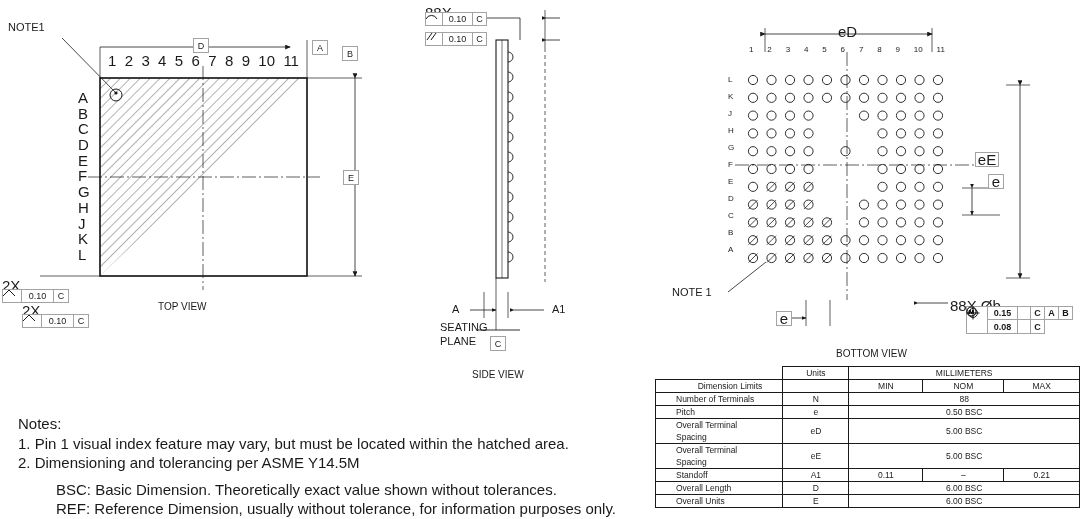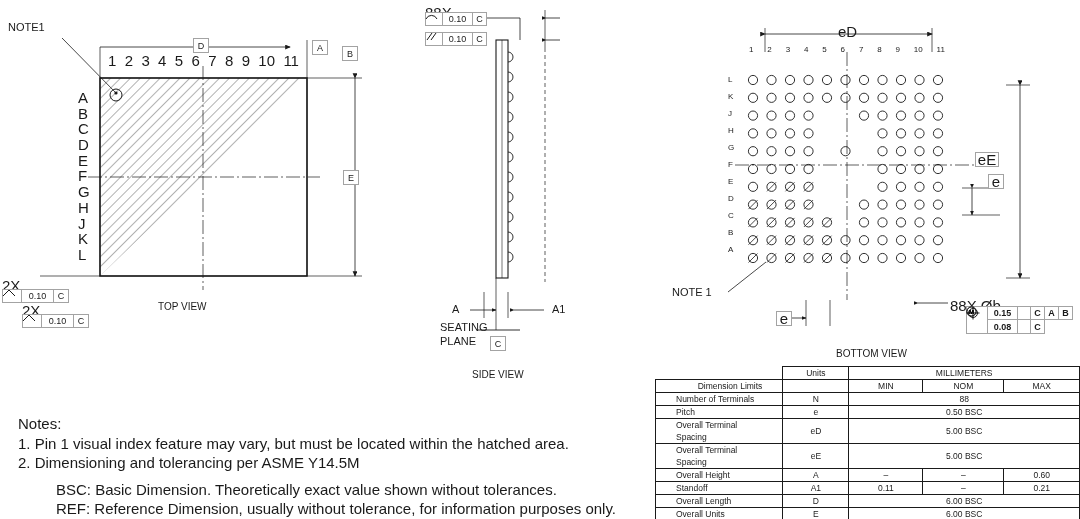--- a/index.html
+++ b/index.html
@@ -463,27 +463,20 @@
           <td class="lbl">Overall Terminal Spacing</td>
           <td>eD</td>
           <td colspan="3">5.00 BSC</td>
         </tr>
         <tr>
           <td class="lbl">Overall Terminal Spacing</td>
           <td>eE</td>
           <td colspan="3">5.00 BSC</td>
         </tr>
         <tr>
-          <td class="lbl">Overall Height</td>
-          <td>A</td>
-          <td>–</td>
-          <td>–</td>
-          <td>0.60</td>
-        </tr>
-        <tr>
           <td class="lbl">Standoff</td>
           <td>A1</td>
           <td>0.11</td>
           <td>–</td>
           <td>0.21</td>
         </tr>
         <tr>
           <td class="lbl">Overall Length</td>
           <td>D</td>
           <td colspan="3">6.00 BSC</td>

